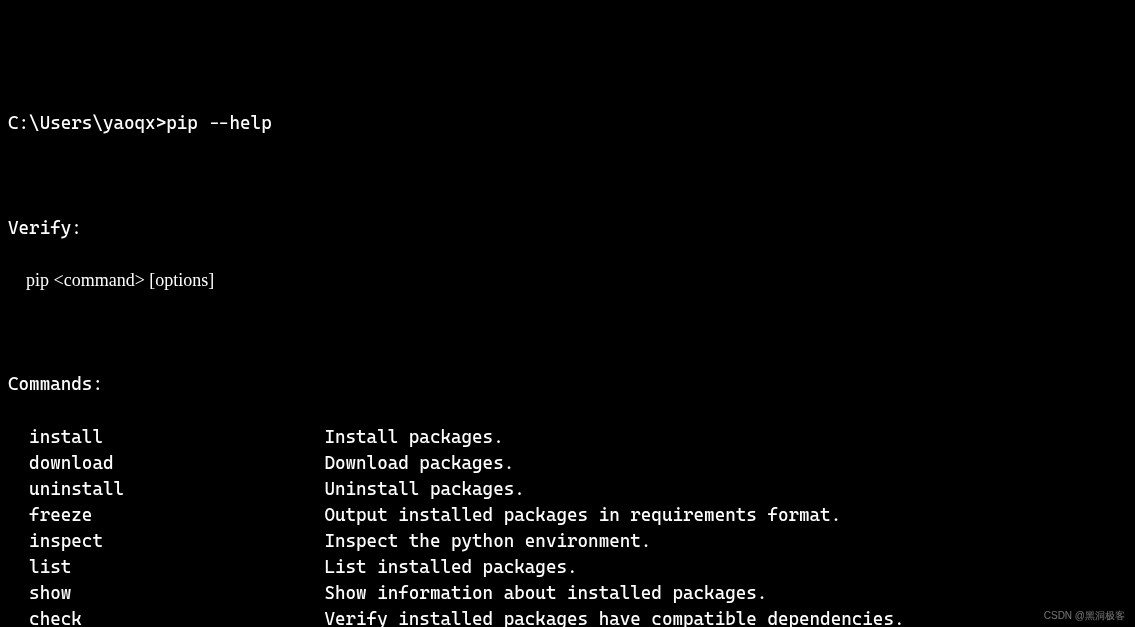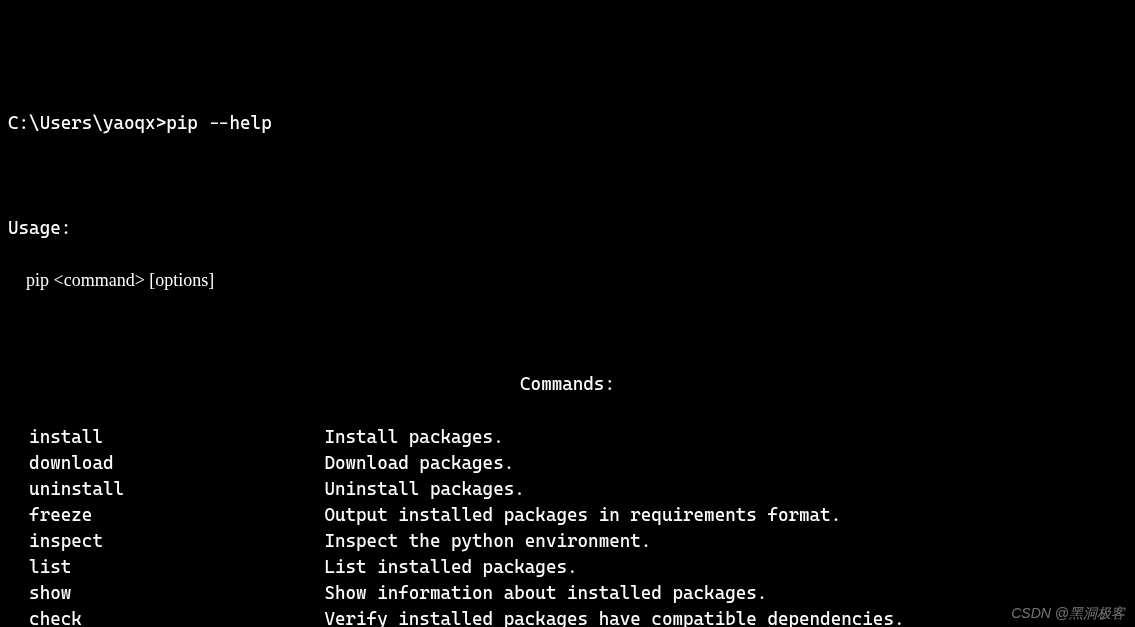--- a/index.html
+++ b/index.html
@@ -29,53 +29,51 @@
     .usage-header {
       display: block;
     }
     .usage-line {
       display: block;
       padding-left: 2ch;
       font-family: Liberation Serif, serif;
     }
     .commands-header {
       display: block;
-      text-align: center;
     }
     .command-row {
       display: flex;
       justify-content: center;
     }
     .command-name {
       padding-left: 2ch;
       width: 30ch;
       flex-shrink: 0;
     }
     .command-desc {
       flex: 1;
     }
     .watermark {
       position: absolute;
       bottom: 4px;
       right: 10px;
       color: rgba(255,255,255,0.45);
-      font-size: 14px;
+      font-size: 10px;
       font-family: sans-serif;
       white-space: nowrap;
-      font-style: italic;
     }
   </style>
 </head>
 <body>
 
 
 
 <div class="prompt-line">C:\Users\yaoqx&gt;pip --help</div>
 <div class="blank-line"></div>
-<div class="usage-header">Usage:</div>
+<div class="usage-header">Verify:</div>
 <div class="usage-line">pip &lt;command&gt; [options]</div>
 <div class="blank-line"></div>
 <div class="commands-header">Commands:</div>
 <div id="commands-list"><div class="command-row"><span class="command-name">install</span><span class="command-desc">Install packages.</span></div><div class="command-row"><span class="command-name">download</span><span class="command-desc">Download packages.</span></div><div class="command-row"><span class="command-name">uninstall</span><span class="command-desc">Uninstall packages.</span></div><div class="command-row"><span class="command-name">freeze</span><span class="command-desc">Output installed packages in requirements format.</span></div><div class="command-row"><span class="command-name">inspect</span><span class="command-desc">Inspect the python environment.</span></div><div class="command-row"><span class="command-name">list</span><span class="command-desc">List installed packages.</span></div><div class="command-row"><span class="command-name">show</span><span class="command-desc">Show information about installed packages.</span></div><div class="command-row"><span class="command-name">check</span><span class="command-desc">Verify installed packages have compatible dependencies.</span></div></div>
 
 <div class="watermark">CSDN @黑洞极客</div>
 
 
 
 

